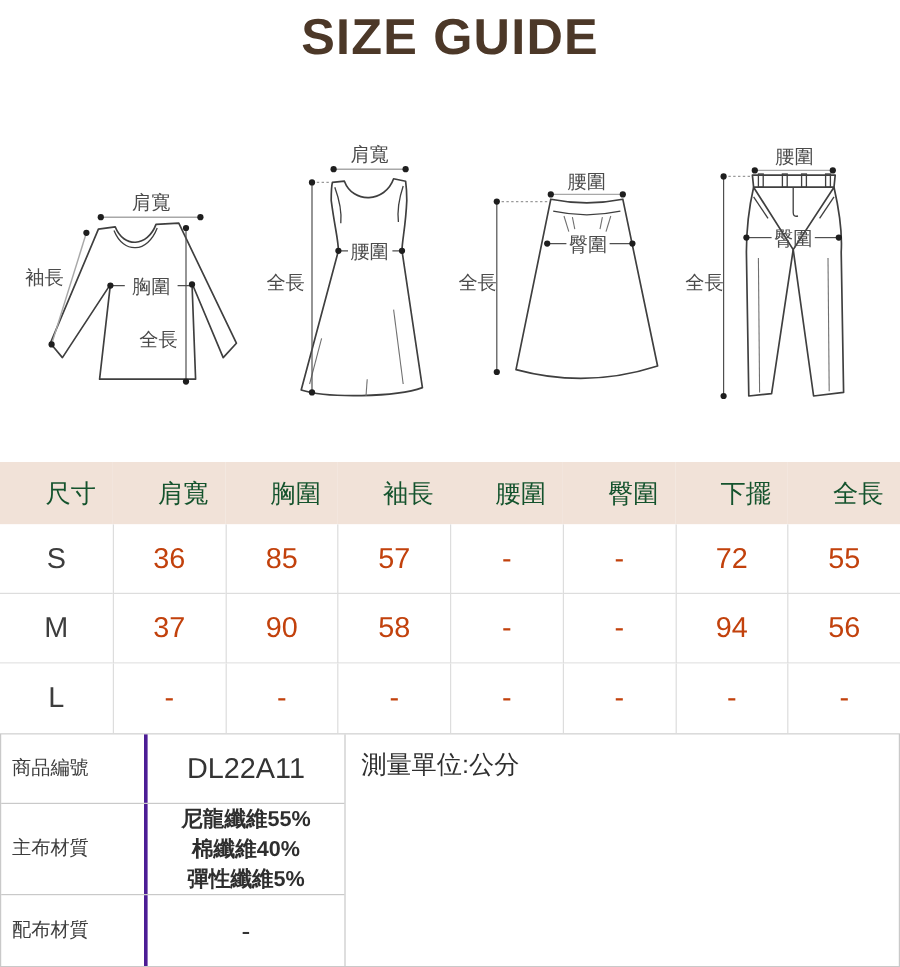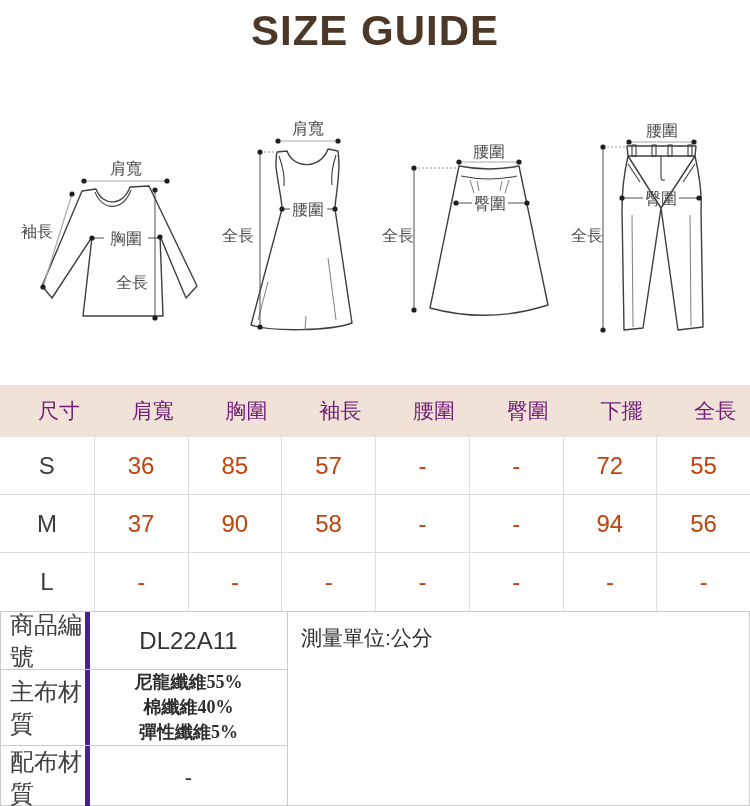--- a/index.html
+++ b/index.html
@@ -21,21 +21,21 @@
   .diag .g{fill:#ffffff;stroke:#3f3f3f;stroke-width:1.4;stroke-linejoin:round;}
   .diag .g2{fill:none;stroke:#3f3f3f;stroke-width:1.1;}
   .diag .g3{fill:none;stroke:#6f6f6f;stroke-width:0.9;}
   .diag .m{stroke:#a8a8a8;stroke-width:1.2;fill:none;}
   .diag .m2{stroke:#4f4f4f;stroke-width:1;fill:none;}
   .diag .d{stroke:#9a9a9a;stroke-width:1;stroke-dasharray:2,2;fill:none;}
   .diag circle{fill:#1e1e1e;stroke:none;}
   
   .size-table{display:grid;grid-template-columns:repeat(8,1fr);}
   .size-table .th{
-    height:52px;background:#F1E2D8;color:#701a75;
+    height:52px;background:#F1E2D8;color:#14532d;
     display:flex;align-items:center;justify-content:center;
     font-size:21px;
     padding-left:24px;
   }
   .size-table .td{
     height:58px;display:flex;align-items:center;justify-content:center;
     font-size:24px;color:#c2410c;background:#fff;
     border-bottom:1px solid #DDDDDD;box-sizing:border-box;
   }
   .size-table .td.c0{color:#3d3d3d;}
@@ -46,29 +46,29 @@
     display:flex;height:195px;box-sizing:border-box;
     border:1px solid #C9C9C9;
   }
   .info{width:287px;box-sizing:border-box;border-right:1px solid #C9C9C9;
     display:flex;flex-direction:column;}
   .info-row{display:flex;border-bottom:1px solid #C9C9C9;box-sizing:border-box;}
   .info-row.r0{height:58px;}
   .info-row.r1{height:76px;}
   .info-row.r2{flex:1;border-bottom:none;}
   .info-label{
-    width:89px;box-sizing:border-box;border-right:5px solid #4c1d95;
+    width:122px;box-sizing:border-box;border-right:3px solid #4c1d95;
     display:flex;align-items:center;padding-left:9px;
-    font-size:24px;color:#3d3d3d;
+    font-size:16px;color:#3d3d3d;
   }
   .info-value{
     flex:1;display:flex;align-items:center;justify-content:center;
     text-align:center;color:#343434;font-size:24px;white-space:pre-line;
   }
-  .info-row.r1 .info-value{font-size:18px;line-height:25px;font-weight:600;color:#2e2e2e;font-family:Liberation Serif, serif;}
+  .info-row.r1 .info-value{font-size:18px;line-height:25px;font-weight:600;color:#2e2e2e;}
   .info-row.r2 .info-value{font-size:22px;}
   .notes{
     flex:1;box-sizing:border-box;padding:9px 12px 0 13px;
     color:#2f2f2f;font-size:21px;line-height:33px;
   }
   .notes .unit{margin:0;}
   .notes .desc{margin:0;text-align:justify;}
 </style>
 </head>
 <body>

